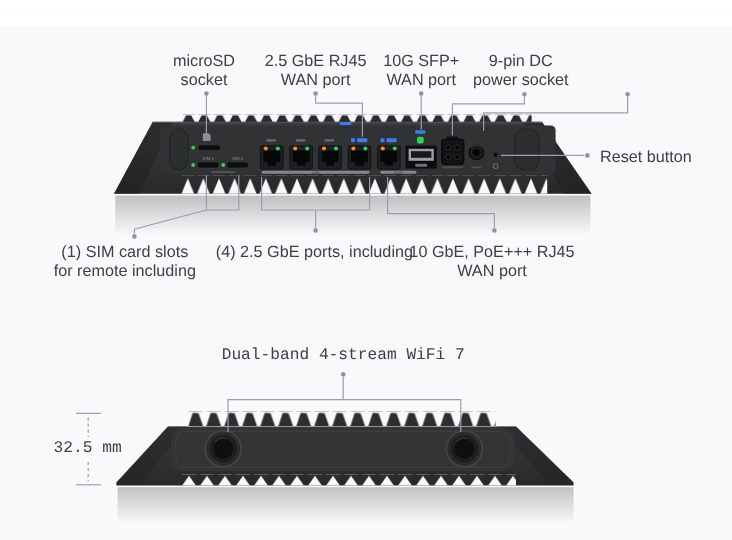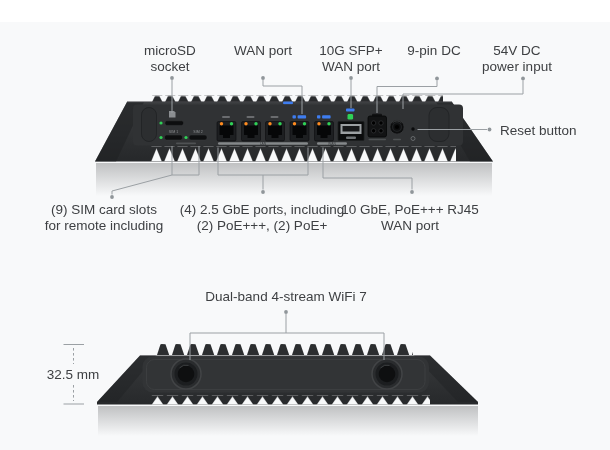--- a/index.html
+++ b/index.html
@@ -10,21 +10,21 @@
     margin-top:12px;
   }
   .top-strip{position:absolute;left:0;top:0;width:610px;height:10px;background:#ffffff;}
   .diagram-svg{position:absolute;left:0;top:0;}
   .lbl{
     position:absolute;transform:translateX(-50%);
     text-align:center;white-space:nowrap;
     font-size:13.5px;line-height:15.5px;color:#3e4043;
   }
   .lbl.single{transform:none;text-align:center;}
-  .lbl.center{transform:translateX(-50%);}
+  .lbl.center{transform:translateX(-50%);font-family:Liberation Mono, monospace;}
 </style>
 </head>
 <body>
 
 <div class="canvas">
   <div class="top-strip"></div>
 
   <svg class="diagram-svg" width="610" height="450" viewBox="0 0 610 450">
     <defs>
       <linearGradient id="bodyGradR" x1="0" y1="0" x2="0" y2="1">
@@ -227,43 +227,40 @@
         <circle cx="286" cy="300" r="1.9"></circle>
       </g>
     </g>
   </svg>
 
   <div class="lbl" style="left:170px;top:31px">
     <div>microSD</div>
     <div>socket</div>
   </div>
   <div class="lbl" style="left:263px;top:31px">
+    <div>2.5 GbE RJ45</div>
     <div>WAN port</div>
   </div>
   <div class="lbl" style="left:351px;top:31px">
     <div>10G SFP+</div>
     <div>WAN port</div>
   </div>
   <div class="lbl" style="left:434px;top:31px">
     <div>9-pin DC</div>
-  </div>
-  <div class="lbl" style="left:517px;top:31px">
-    <div>54V DC</div>
-    <div>power input</div>
+    <div>power socket</div>
   </div>
 
   <div class="lbl single" style="left:500px;top:110.5px">Reset button</div>
 
   <div class="lbl" style="left:104px;top:190px">
-    <div>(9) SIM card slots</div>
+    <div>(1) SIM card slots</div>
     <div>for remote including</div>
   </div>
   <div class="lbl" style="left:262px;top:190px">
     <div>(4) 2.5 GbE ports, including</div>
-    <div>(2) PoE+++, (2) PoE+</div>
   </div>
   <div class="lbl" style="left:410px;top:190px">
     <div>10 GbE, PoE+++ RJ45</div>
     <div>WAN port</div>
   </div>
 
   <div class="lbl center" style="left:286px;top:277px">Dual-band 4-stream WiFi 7</div>
 
   <div class="lbl center" style="left:73px;top:354.5px">32.5 mm</div>
 </div>

